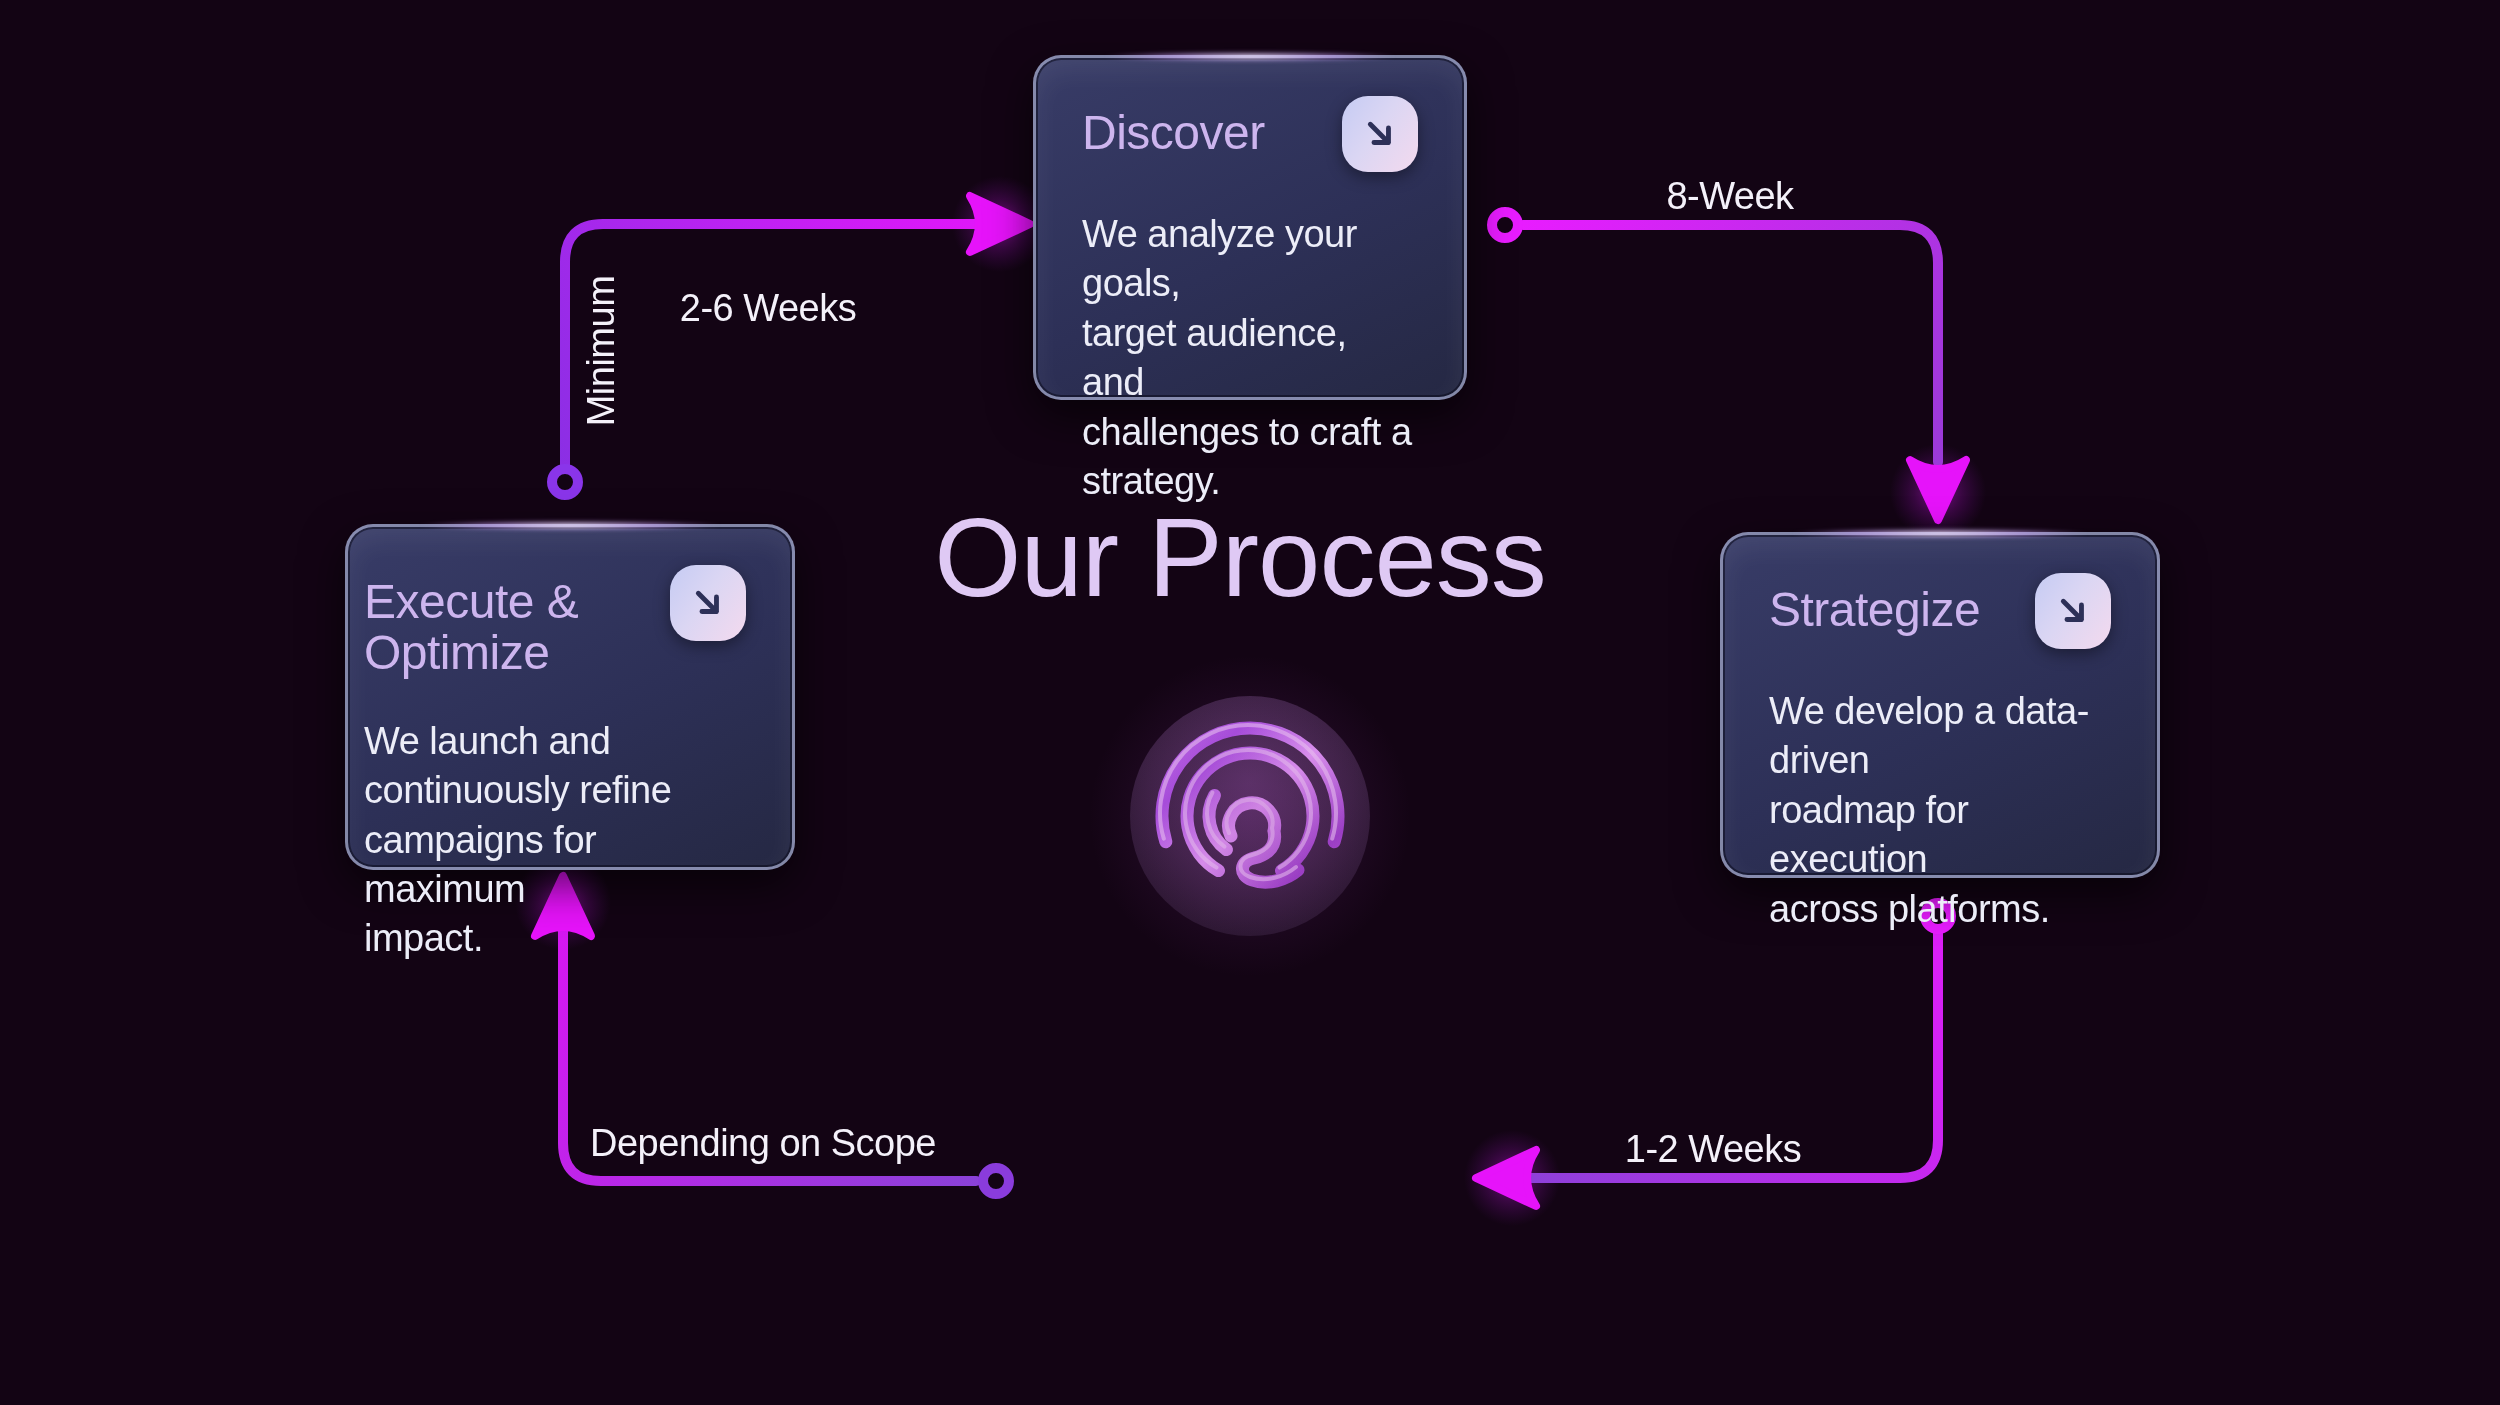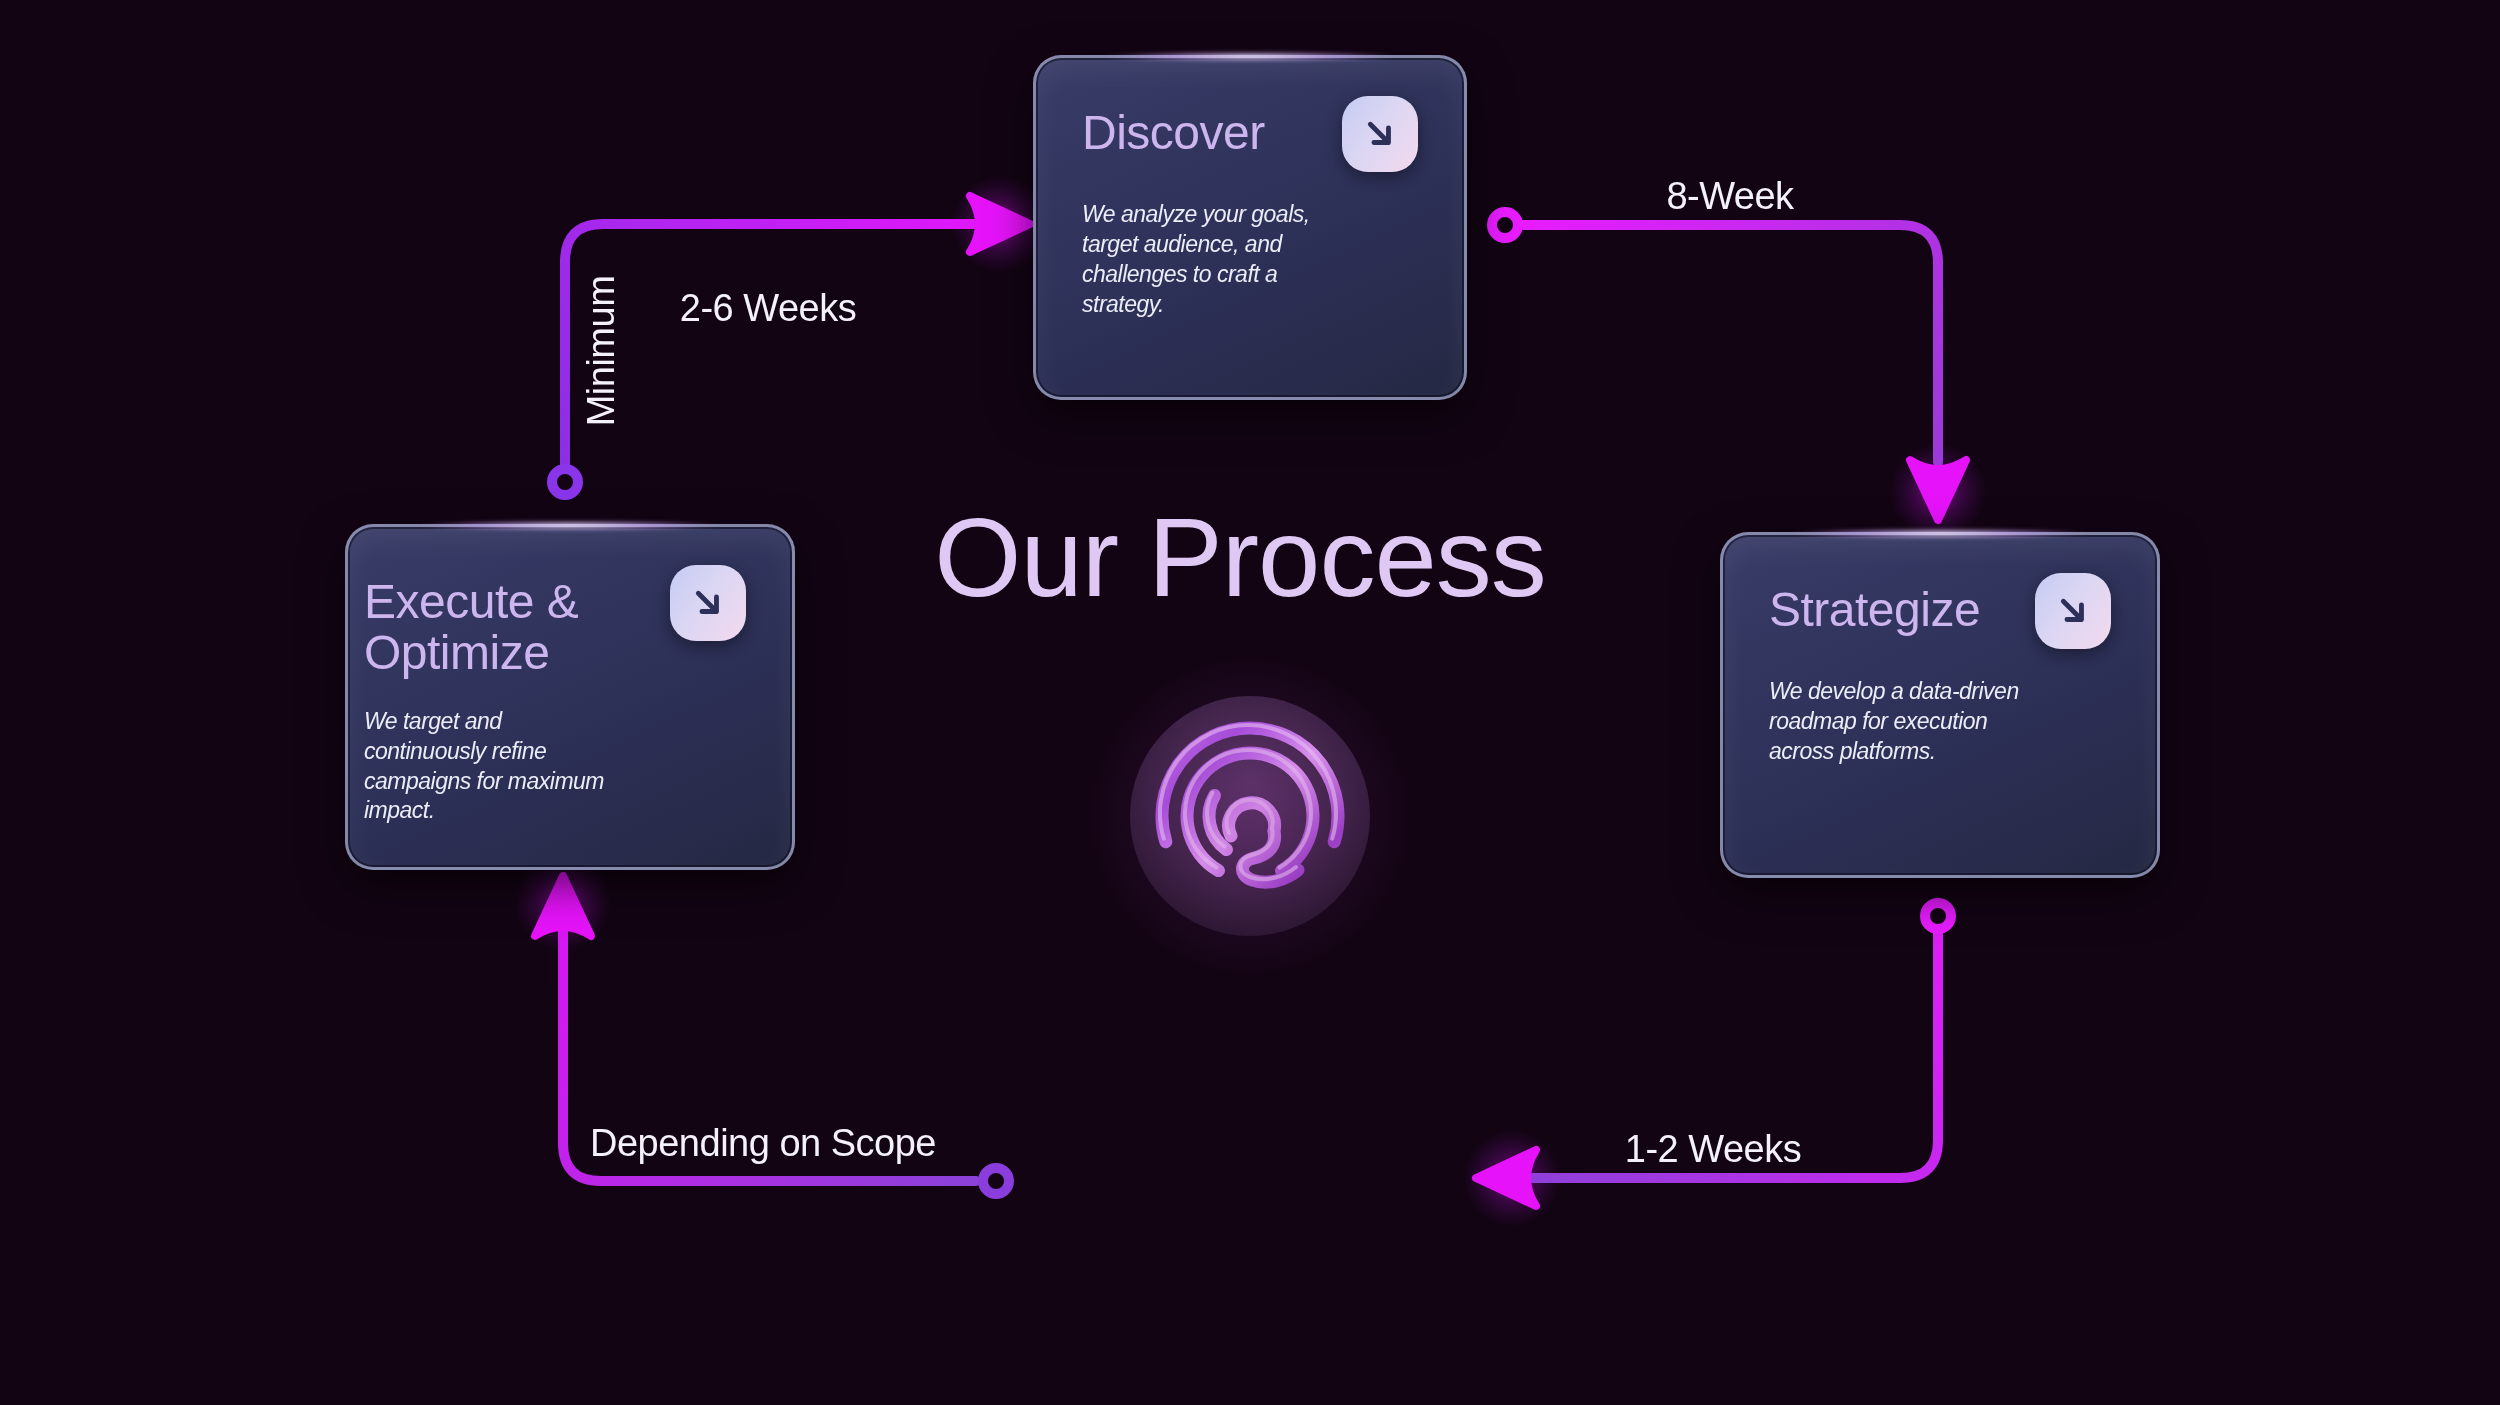--- a/index.html
+++ b/index.html
@@ -58,25 +58,24 @@
     font-size: 48px; line-height: 1.06; font-weight: 500; letter-spacing: -0.5px;
     color: #CDB5EE;
   }
   .card-icon {
     flex: 0 0 auto; width: 76px; height: 76px; border-radius: 26px;
     background: linear-gradient(125deg, #C9CDF3 8%, #DBD6F3 45%, #F0D9EF 92%);
     box-shadow: 0 5px 16px rgba(0,0,0,.4);
     display: flex; align-items: center; justify-content: center;
   }
   .card-desc {
-    margin-top: 28px;
+    margin-top: 38px;
     white-space: pre-line;
-    font-size: 23px; line-height: 1.3; letter-spacing: -0.5px;
+    font-size: 38px; line-height: 1.3; letter-spacing: -0.5px;
     color: #ECEDF8;
-    font-style: italic;
   }
 
   
   .heading {
     position: absolute; z-index: 2;
     left: 888px; top: 502px; width: 704px;
     text-align: center;
     font-size: 112px; line-height: 1; font-weight: 400; letter-spacing: -1px;
     color: #DFC9F4;
   }
@@ -211,19 +210,19 @@
 
   <div class="card card-execute">
     <div class="card-top">
       <h2 class="card-title">Execute &amp; Optimize</h2>
       <div class="card-icon">
         <svg width="46" height="46" viewBox="0 0 76 76">
             <path d="M22,22 L52,52 M52,28 V52 H28" fill="none" stroke="#2D3058" stroke-width="8" stroke-linecap="round" stroke-linejoin="round"></path>
           </svg>
       </div>
     </div>
-    <p class="card-desc">We target and
+    <p class="card-desc">We launch and
 continuously refine
 campaigns for maximum
 impact.</p>
   </div>
 
 </div>
 
 </body></html>

